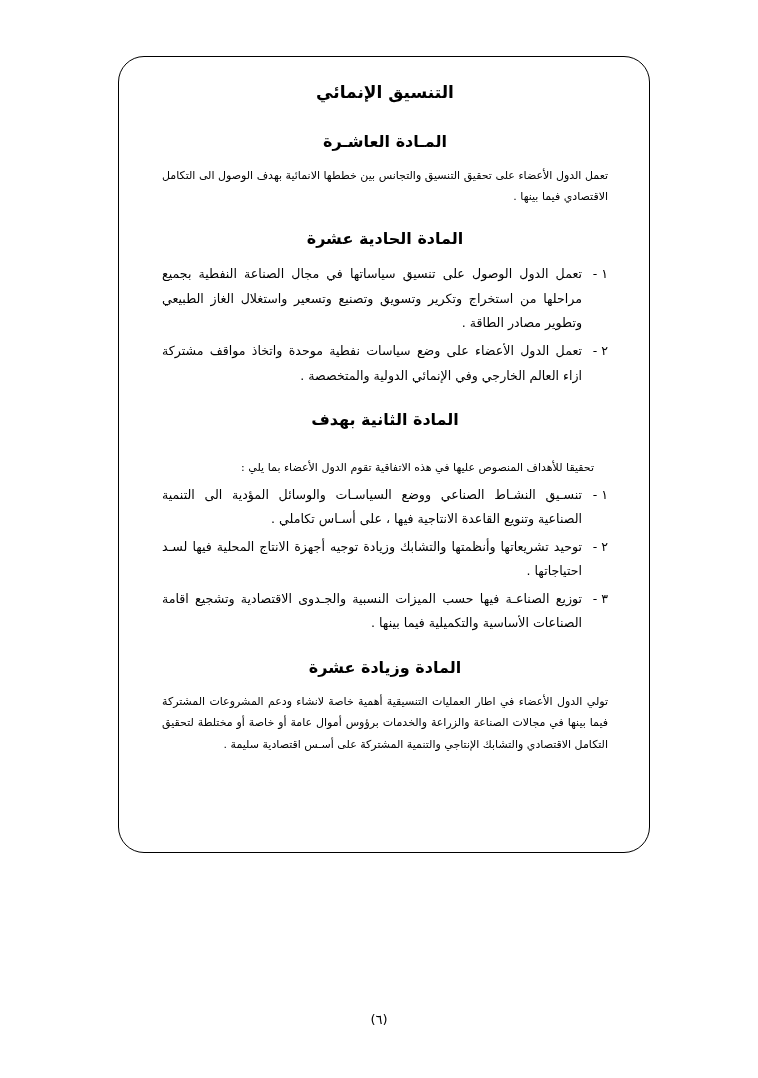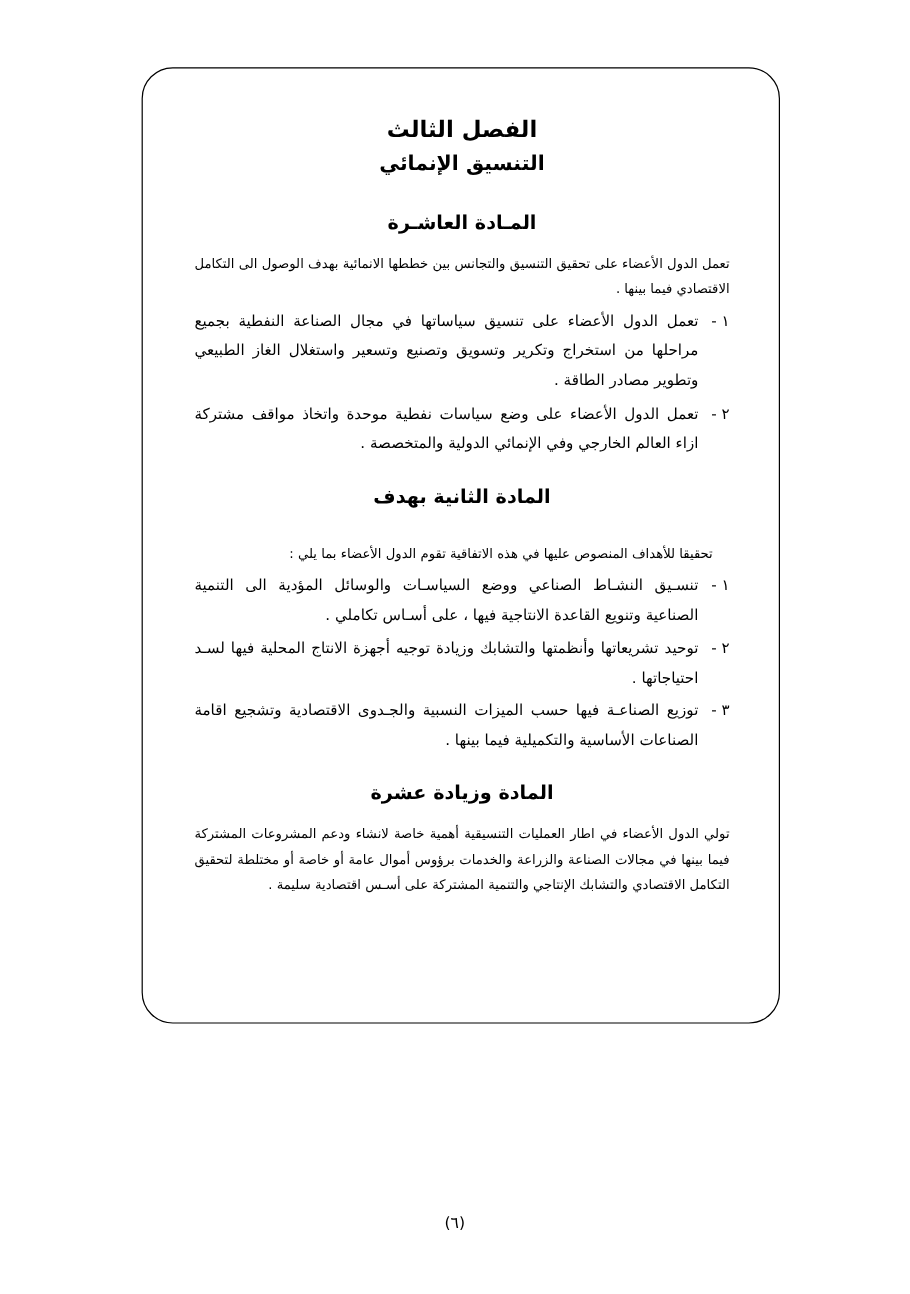--- a/index.html
+++ b/index.html
@@ -115,30 +115,30 @@
 </style>
 </head>
 <body>
 
 <div class="page">
 
   <div class="frame"></div>
 
   <div class="content">
 
-    <div class="chapter-title">الفصل الثالث</div>
     <div class="chapter-subtitle">التنسيق الإنمائي</div>
 
     <div class="article-heading">المـادة العاشـرة</div>
     <p class="para">تعمل الدول الأعضاء على تحقيق التنسيق والتجانس بين خططها الانمائية بهدف الوصول الى التكامل الاقتصادي فيما بينها .</p>
 
+    <div class="article-heading tight">المادة الحادية عشرة</div>
     <ul class="list">
       <li>
         <span class="num">١ -</span>
-        <span class="txt">تعمل الدول الأعضاء على تنسيق سياساتها في مجال الصناعة النفطية بجميع مراحلها من استخراج وتكرير وتسويق وتصنيع وتسعير واستغلال الغاز الطبيعي وتطوير مصادر الطاقة .</span>
+        <span class="txt">تعمل الدول الوصول على تنسيق سياساتها في مجال الصناعة النفطية بجميع مراحلها من استخراج وتكرير وتسويق وتصنيع وتسعير واستغلال الغاز الطبيعي وتطوير مصادر الطاقة .</span>
       </li>
       <li>
         <span class="num">٢ -</span>
         <span class="txt">تعمل الدول الأعضاء على وضع سياسات نفطية موحدة واتخاذ مواقف مشتركة ازاء العالم الخارجي وفي الإنمائي الدولية والمتخصصة .</span>
       </li>
     </ul>
 
     <div class="article-heading tight">المادة الثانية بهدف</div>
     <p class="para indent">تحقيقا للأهداف المنصوص عليها في هذه الاتفاقية تقوم الدول الأعضاء بما يلي :</p>
     <ul class="list">

